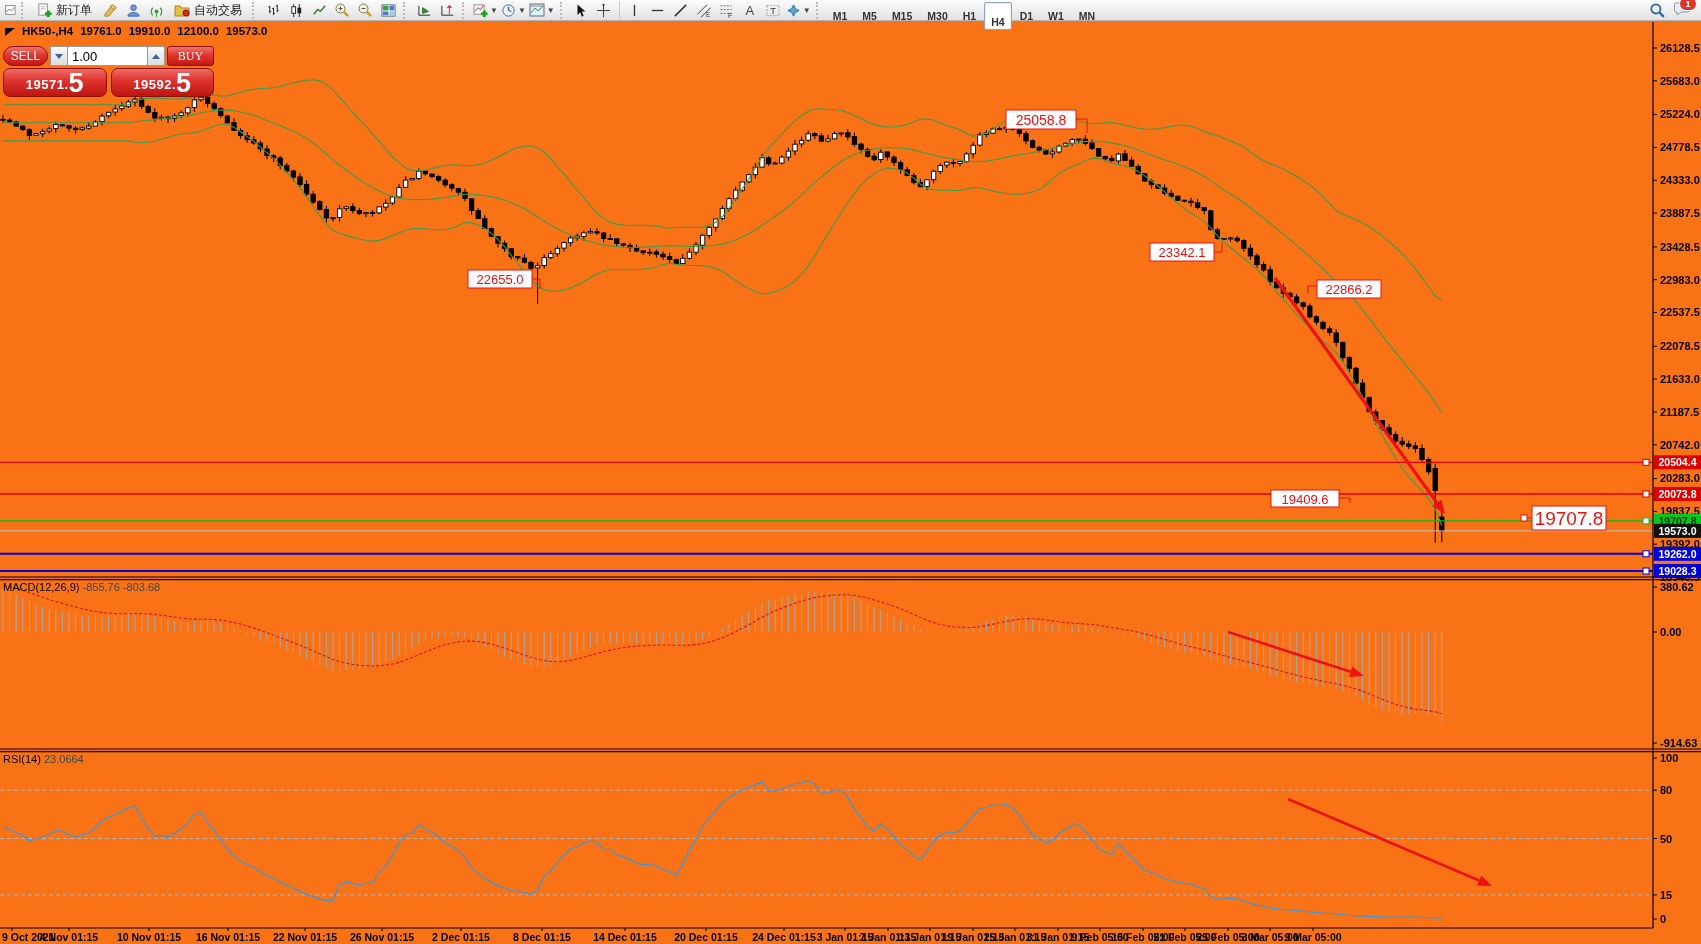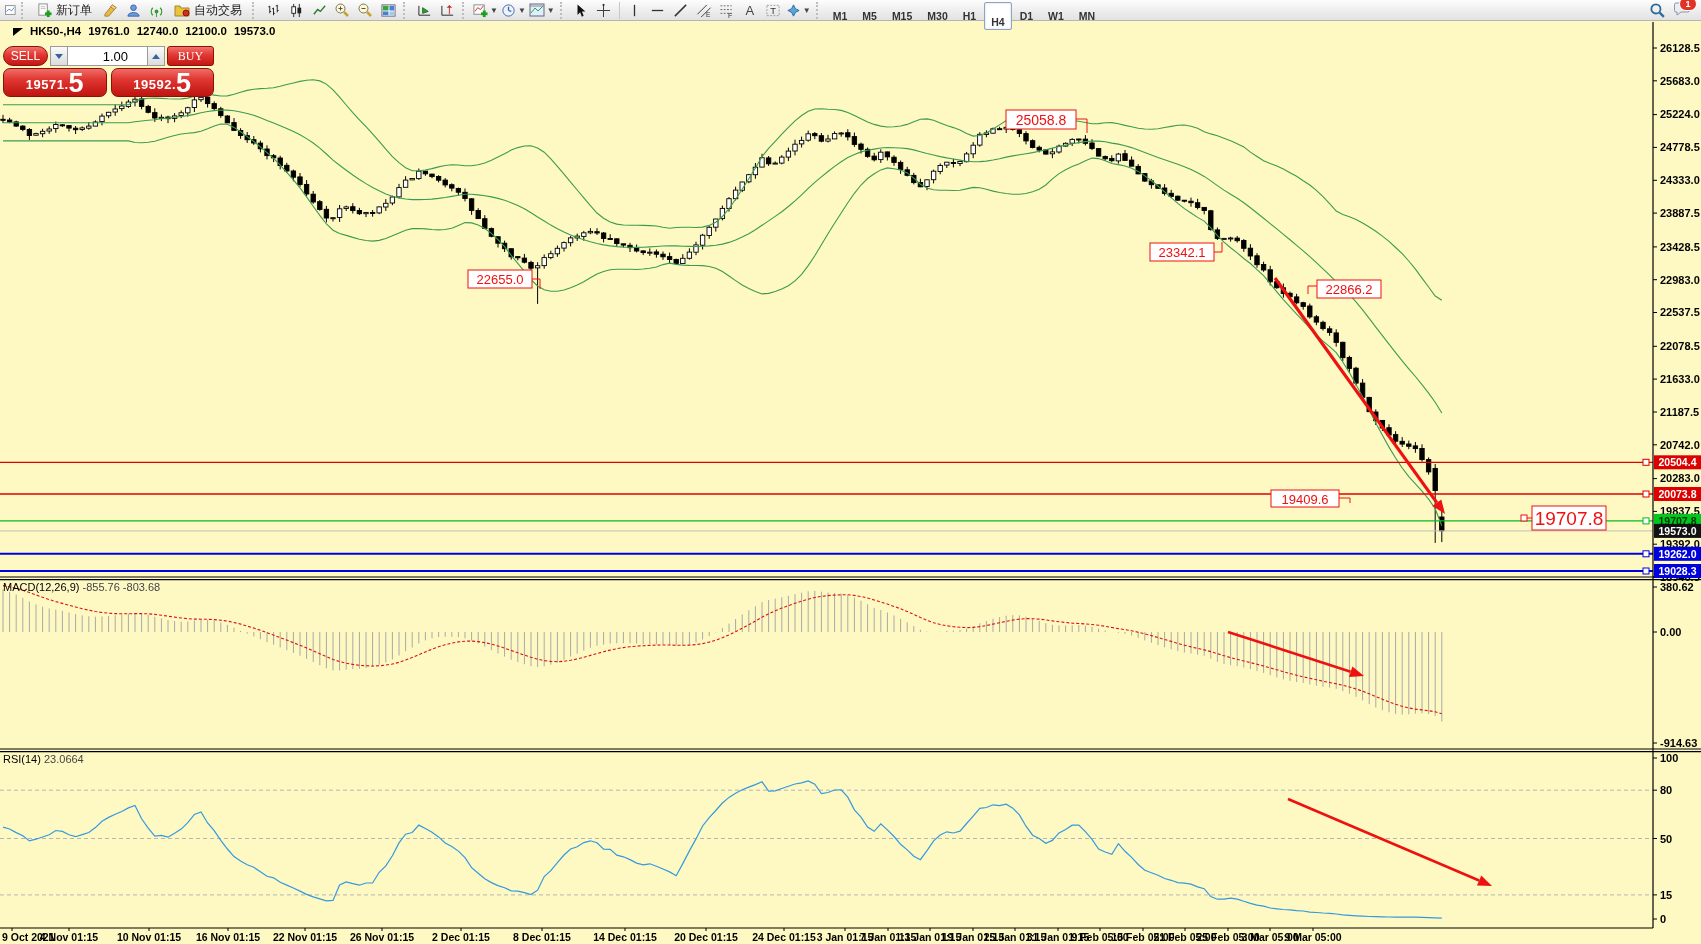--- a/index.html
+++ b/index.html
@@ -1,54 +1,54 @@
 <!DOCTYPE html>
 <html><head>
 <meta charset="utf-8">
 <style>
   html,body{margin:0;padding:0;background:#fff;}
-  .app{position:relative;width:1701px;height:944px;overflow:hidden;background:#fef9c3;
+  .app{position:relative;width:1701px;height:944px;overflow:hidden;background:#f97316;
        font-family:"Liberation Sans",sans-serif;-webkit-font-smoothing:antialiased;}
   
   .toolbar{position:absolute;left:0;top:0;width:1701px;height:21px;
      background:linear-gradient(#fdfdfd,#ececec 60%,#e2e2e2);border-bottom:1px solid #b5b5b5;
      display:flex;align-items:center;gap:1px;padding-left:1px;box-sizing:border-box;z-index:50;}
   .tb{height:19px;min-width:22px;display:flex;align-items:center;justify-content:center;
       background:transparent;border:1px solid transparent;border-radius:2px;padding:0;box-sizing:border-box;
       font-family:inherit;font-size:12px;color:#222;cursor:default;}
   .tb.text{padding:0 5px;gap:4px;}
   .tb svg{display:block;}
   .grip{width:5px;height:17px;border-left:2px dotted #bdbdbd;margin:0 2px 0 3px;}
   .sep{width:1px;height:17px;background:#c8c8c8;margin:0 3px;}
   .tf{height:18px;padding:13px 6px;font-size:10.5px;font-weight:700;color:#333;border:1px solid transparent;border-radius:2px;background:transparent;font-family:inherit;}
   .tf.active{background:#fff;border:1px solid #8da6bd;box-shadow:inset 0 0 2px #b9c9d8;margin-top:12px;}
   .tb-right{margin-left:auto;display:flex;align-items:center;gap:6px;padding-right:10px;}
   .chatwrap{position:relative;}
   .badge{position:absolute;right:-6px;top:-4px;min-width:12px;height:12px;border-radius:7px;background:#e03226;color:#fff;
          font-size:9px;font-weight:700;display:flex;align-items:center;justify-content:center;padding:0 2px;border:1px solid #fff;}
   .dd{font-size:8px;color:#444;margin-left:2px;}
   
-  .info-line{position:absolute;left:13px;top:25px;display:flex;align-items:center;gap:7px;
+  .info-line{position:absolute;left:5px;top:25px;display:flex;align-items:center;gap:7px;
      font-size:11.5px;font-weight:700;color:#000;z-index:20;}
   .oct-arrow{width:0;height:0;border-top:8px solid #000;border-right:10px solid transparent;margin-top:2px;}
   .panel-label{position:absolute;left:3px;font-size:11px;color:#000;z-index:20;}
   .panel-label .vals{color:#444;}
   
   .trade-widget{position:absolute;left:3px;top:46px;width:211px;z-index:30;}
   .row1{display:flex;gap:2px;height:20px;}
   .redbtn{background:linear-gradient(#f0736c,#e23631 45%,#c2181382);border:1px solid #8e100d;border-radius:3px;
      background:linear-gradient(#f0736c,#e23631 45%,#c21813);color:#fff;font-size:12px;font-weight:400;
      font-family:inherit;display:flex;align-items:center;justify-content:center;}
   .sell-small{width:45px;border-radius:10px;}
   .buy-small{width:47px;font-family:Liberation Serif, serif;}
   .spin{display:flex;width:115px;height:20px;box-sizing:border-box;}
   .spin-btn{width:18px;height:20px;background:linear-gradient(#fafafa,#dcdcdc);border:1px solid #9a9a9a;
      display:flex;align-items:center;justify-content:center;padding:0;}
   .vol{width:79px;height:20px;box-sizing:border-box;border:1px solid #9a9a9a;border-left:none;border-right:none;
-     text-align:right;padding:0 19px;font-size:13px;font-family:inherit;color:#000;}
+     text-align:left;padding:0 4px;font-size:13px;font-family:inherit;color:#000;}
   .arr{width:0;height:0;}
   .arr.down{border-left:4px solid transparent;border-right:4px solid transparent;border-top:5px solid #39639c;}
   .arr.up{border-left:4px solid transparent;border-right:4px solid transparent;border-bottom:5px solid #39639c;}
   .row2{display:flex;gap:4px;margin-top:2px;height:29px;}
   .redbox{flex:1;background:linear-gradient(#ef6d66,#e03530 40%,#bd1511);border:1px solid #8e100d;border-radius:7px;
      color:#fff;display:flex;align-items:flex-end;justify-content:center;padding:0 2px 1px 2px;font-family:inherit;}
   .pr-small{font-size:13px;font-weight:700;margin-bottom:3px;letter-spacing:.5px;}
   .pr-big{font-size:27px;font-weight:700;line-height:24px;}
   svg.plot{position:absolute;left:0;top:22px;z-index:10;font-family:"Liberation Sans",sans-serif;}
 </style>
@@ -279,21 +279,21 @@
           </svg>
         <span class="badge">1</span>
       </div>
     </div>
   </div>
 
   <div class="info-line">
     <span class="oct-arrow"></span>
     <span>HK50-,H4</span>
     <span>19761.0</span>
-    <span>12740.0</span>
+    <span>19910.0</span>
     <span>12100.0</span>
     <span>19573.0</span>
   </div>
 
   <div class="trade-widget">
     <div class="row1">
       <button class="redbtn sell-small">SELL</button>
       <span class="spin">
         <button class="spin-btn">
             <span class="arr down"></span>

